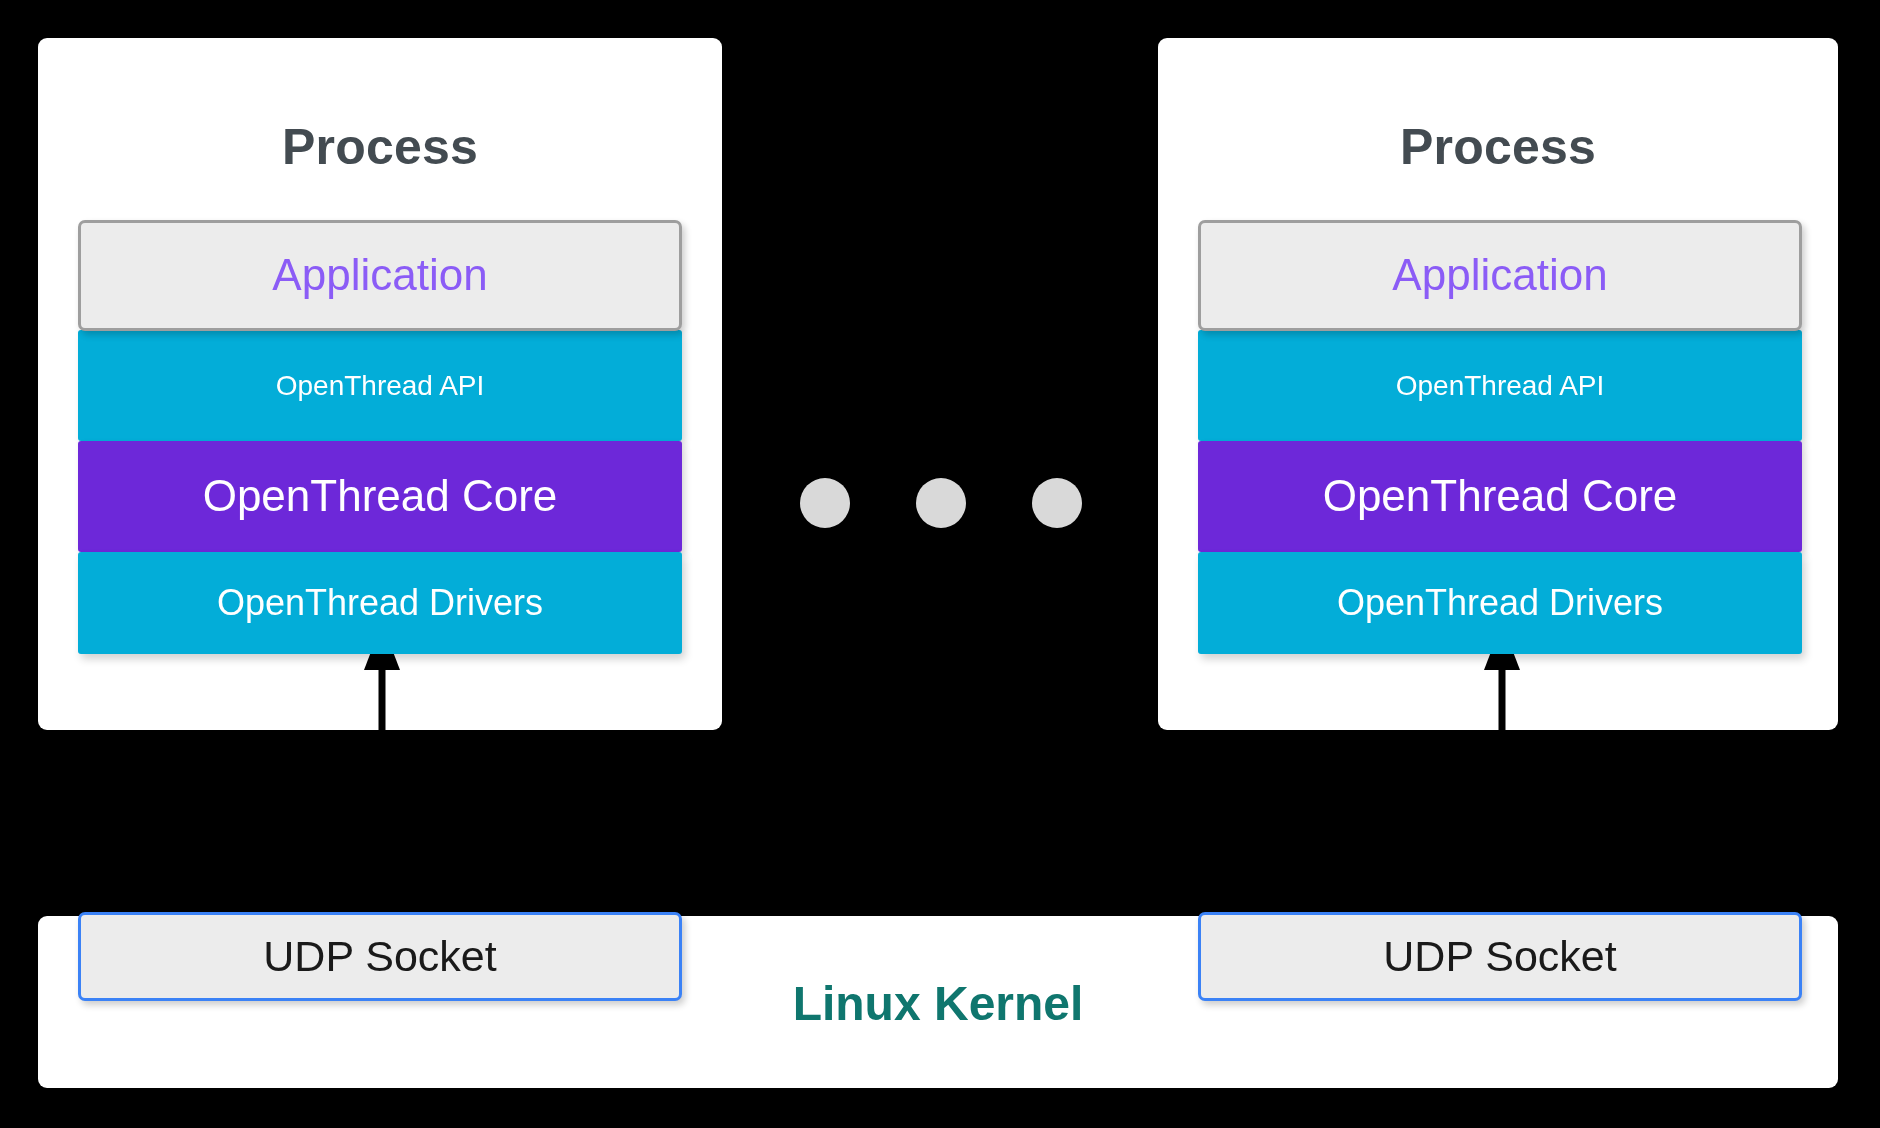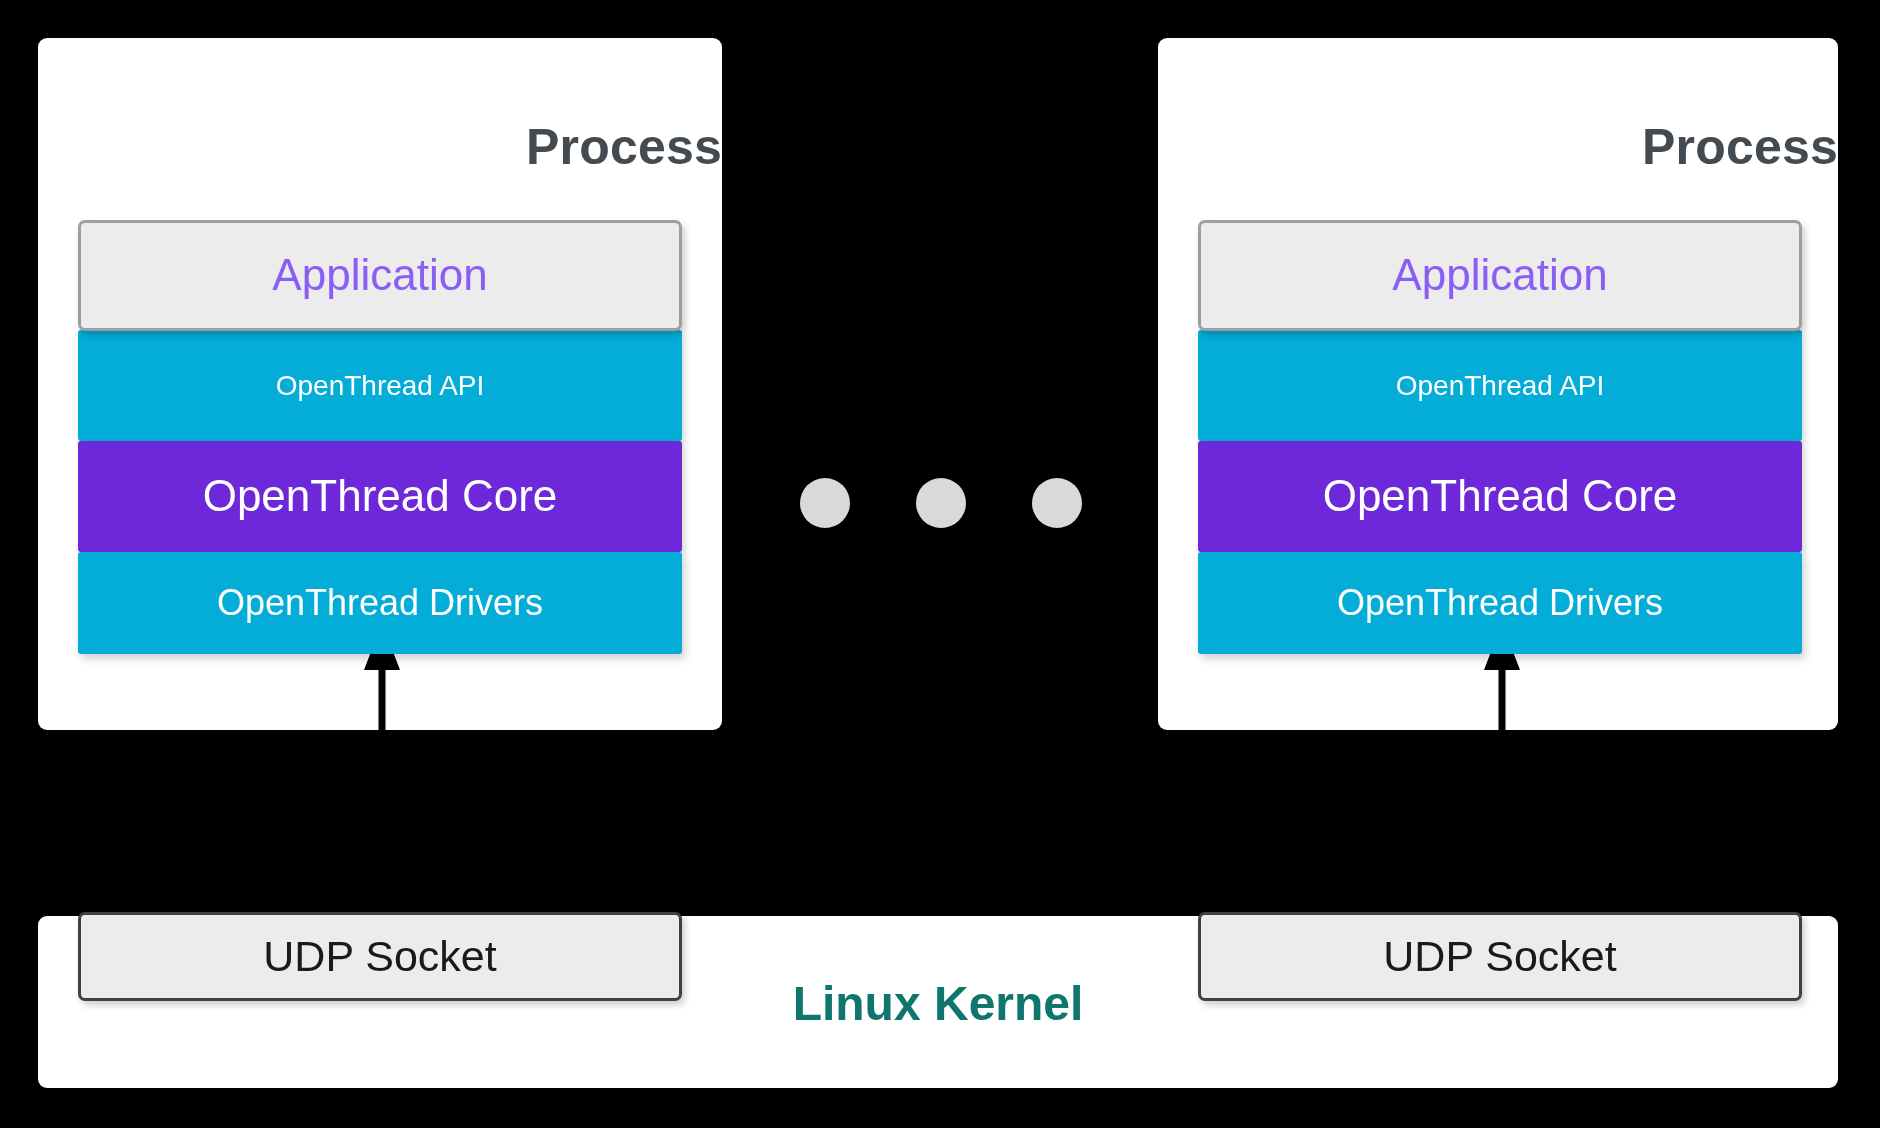--- a/index.html
+++ b/index.html
@@ -28,21 +28,21 @@
     box-sizing: border-box;
   }
   .process-card.left  { left: 38px;   top: 38px; width: 684px; height: 692px; }
   .process-card.right { left: 1158px; top: 38px; width: 680px; height: 692px; }
 
   .process-title {
     position: absolute;
     left: 0;
     right: 0;
     top: 82px;
-    text-align: right;
+    text-align: center;
     font-size: 50px;
     font-weight: bold;
     color: #434B51;
     letter-spacing: 0.2px;
     line-height: 1.1;
   }
 
   
   .layer-stack {
     position: absolute;
@@ -166,21 +166,21 @@
     color: #0f766e;
     line-height: 1.1;
   }
 
   
   .udp-box {
     position: absolute;
     width: 604px;
     height: 89px;
     background: #ECECEC;
-    border: 3px solid #404040;
+    border: 3px solid #3b82f6;
     border-radius: 7px;
     box-sizing: border-box;
     display: flex;
     align-items: center;
     justify-content: center;
     font-size: 43px;
     color: #1A1A1A;
     box-shadow: 3px 4px 7px rgba(0,0,0,0.20);
     z-index: 5;
   }

